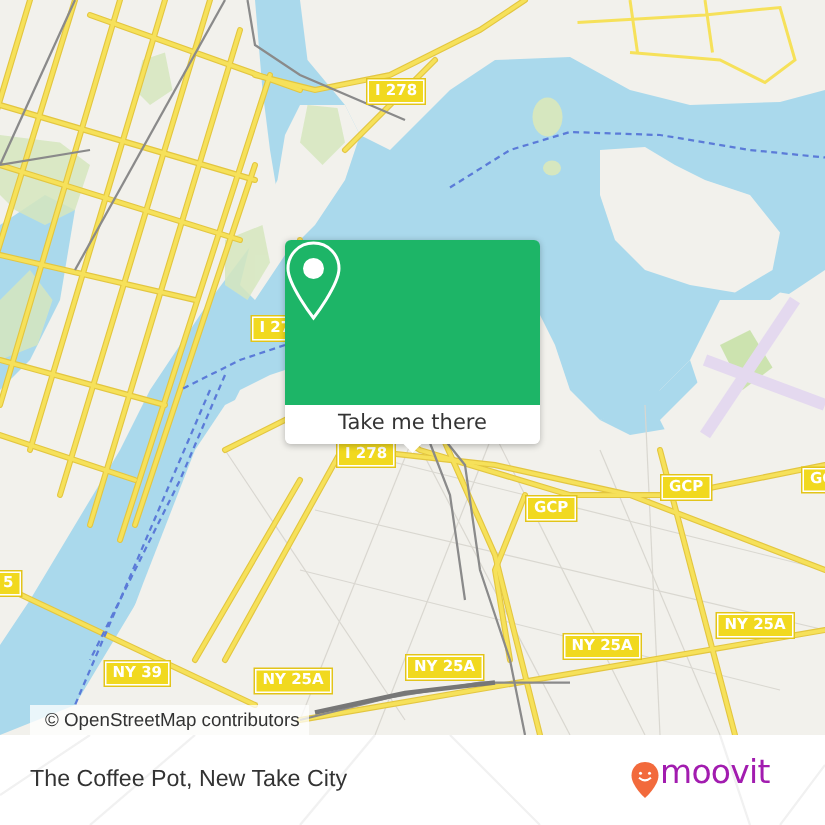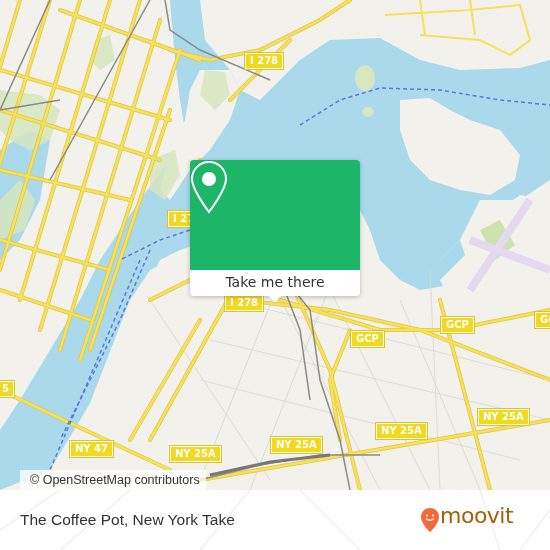--- a/index.html
+++ b/index.html
@@ -9,21 +9,21 @@
     .shield { position: absolute; background: #f1d91f; border: 1px solid #fff; box-shadow: 0 0 0 1px #e2c41a; color: #fff; font-family: "DejaVu Sans", sans-serif; font-weight: bold; font-size: 10px; line-height: 14px; padding: 0 4px; white-space: nowrap; }
     .attribution { position: absolute; left: 0; top: 470px; height: 20px; padding: 0 6px 0 10px; background: rgba(255,255,255,0.75); font-family: "Liberation Sans", sans-serif; font-size: 12.5px; line-height: 20px; color: #333; margin-left: 20px; }
     .popup { position: absolute; left: 190px; top: 124px; width: 170px; height: 136px; border-radius: 4px; overflow: visible; box-shadow: 0 1px 4px rgba(0,0,0,0.25); margin-top: 36px; }
     .popup-top { position: absolute; left: 0; top: 0; width: 170px; height: 110px; background: #1db567; border-radius: 4px 4px 0 0; }
     .popup-bottom { position: absolute; left: 0; top: 110px; width: 170px; height: 26px; background: #fff; border-radius: 0 0 4px 4px; text-align: center; font-family: "DejaVu Sans", sans-serif; font-size: 14px; line-height: 24px; color: #333; cursor: pointer; }
     .popup-notch { position: absolute; left: 78px; top: 135px; width: 0; height: 0; border-left: 7px solid transparent; border-right: 7px solid transparent; border-top: 7px solid #fff; }
     .pin-icon { position: absolute; left: 66px; top: 30px; }
     .footer { position: absolute; left: 0; top: 490px; width: 550px; height: 60px; background: #fff; }
     .place-name { position: absolute; left: 20px; top: 21px; font-family: "Liberation Sans", sans-serif; font-size: 15.5px; color: #333; }
     .moovit { position: absolute; left: 420px; top: 15px; height: 30px; }
-    .moovit-text { position: absolute; left: 20px; top: -2px; font-family: "DejaVu Sans", sans-serif; font-size: 22px; color: #a16207; letter-spacing: -0.5px; }
+    .moovit-text { position: absolute; left: 20px; top: -2px; font-family: "DejaVu Sans", sans-serif; font-size: 22px; color: #a21caf; letter-spacing: -0.5px; }
   </style>
 </head>
 <body>
 
 <div id="map">
   <svg width="550" height="490" viewBox="0 0 550 490">
 
     <g fill="#aad9ec">
 
       <path d="M170,0 L200,0 L205,40 L230,70 L240,90 L260,100 L300,60 L330,40 L380,38 L420,60 L460,70 L520,68 L550,60 L550,180 L520,200 L480,200 L460,240 L430,270 L400,280 L380,260 L370,230 L355,200 L330,180 L290,175 L250,200 L210,240 L180,250 L160,260 L150,280 L130,330 L110,370 L80,420 L50,470 L0,490 L0,430 L20,400 L50,350 L80,300 L100,260 L120,230 L140,200 L155,180 L170,160 L185,130 L180,100 L175,60 Z"></path>
@@ -161,21 +161,21 @@
       <path d="M140,260 L110,330 L80,400 L50,470"></path>
     </g>
   </svg>
 
   <div class="shield" style="left:245px;top:53px;">I 278</div>
   <div class="shield" style="left:168px;top:211px;">I 278</div>
   <div class="shield" style="left:225px;top:295px;">I 278</div>
   <div class="shield" style="left:351px;top:331px;">GCP</div>
   <div class="shield" style="left:441px;top:317px;">GCP</div>
   <div class="shield" style="left:535px;top:312px;">GCP</div>
-  <div class="shield" style="left:70px;top:441px;">NY 47</div>
+  <div class="shield" style="left:70px;top:441px;">NY 39</div>
   <div class="shield" style="left:170px;top:446px;">NY 25A</div>
   <div class="shield" style="left:271px;top:437px;">NY 25A</div>
   <div class="shield" style="left:376px;top:423px;">NY 25A</div>
   <div class="shield" style="left:478px;top:409px;">NY 25A</div>
   <div class="shield" style="left:-3px;top:381px;">5</div>
 
   <div class="attribution">© OpenStreetMap contributors</div>
 
   <div class="popup">
     <div class="popup-top">
@@ -193,21 +193,21 @@
   <svg width="550" height="60" style="position:absolute;left:0;top:0;">
     <g stroke="#f1f1f1" stroke-width="1.5" fill="none">
       <line x1="0" y1="40" x2="60" y2="0"></line>
       <line x1="60" y1="60" x2="130" y2="0"></line>
       <line x1="200" y1="60" x2="250" y2="0"></line>
       <line x1="300" y1="0" x2="360" y2="60"></line>
       <line x1="480" y1="0" x2="500" y2="60"></line>
       <line x1="520" y1="60" x2="550" y2="20"></line>
     </g>
   </svg>
-  <div class="place-name">The Coffee Pot, New York Take</div>
+  <div class="place-name">The Coffee Pot, New Take City</div>
   <div class="moovit">
     <svg width="20" height="26" viewBox="0 0 20 26" style="position:absolute;left:0;top:2px;">
       <path d="M10,1 C4.5,1 1,5 1,10 C1,17 10,25 10,25 C10,25 19,17 19,10 C19,5 15.5,1 10,1 Z" fill="#f26a3c"></path>
       <circle cx="7" cy="8.5" r="1" fill="#fff"></circle>
       <circle cx="13" cy="8.5" r="1" fill="#fff"></circle>
       <path d="M6,11.5 Q10,15 14,11.5" stroke="#fff" stroke-width="1.3" fill="none"></path>
     </svg>
     <span class="moovit-text">moovit</span>
   </div>
 </div>

